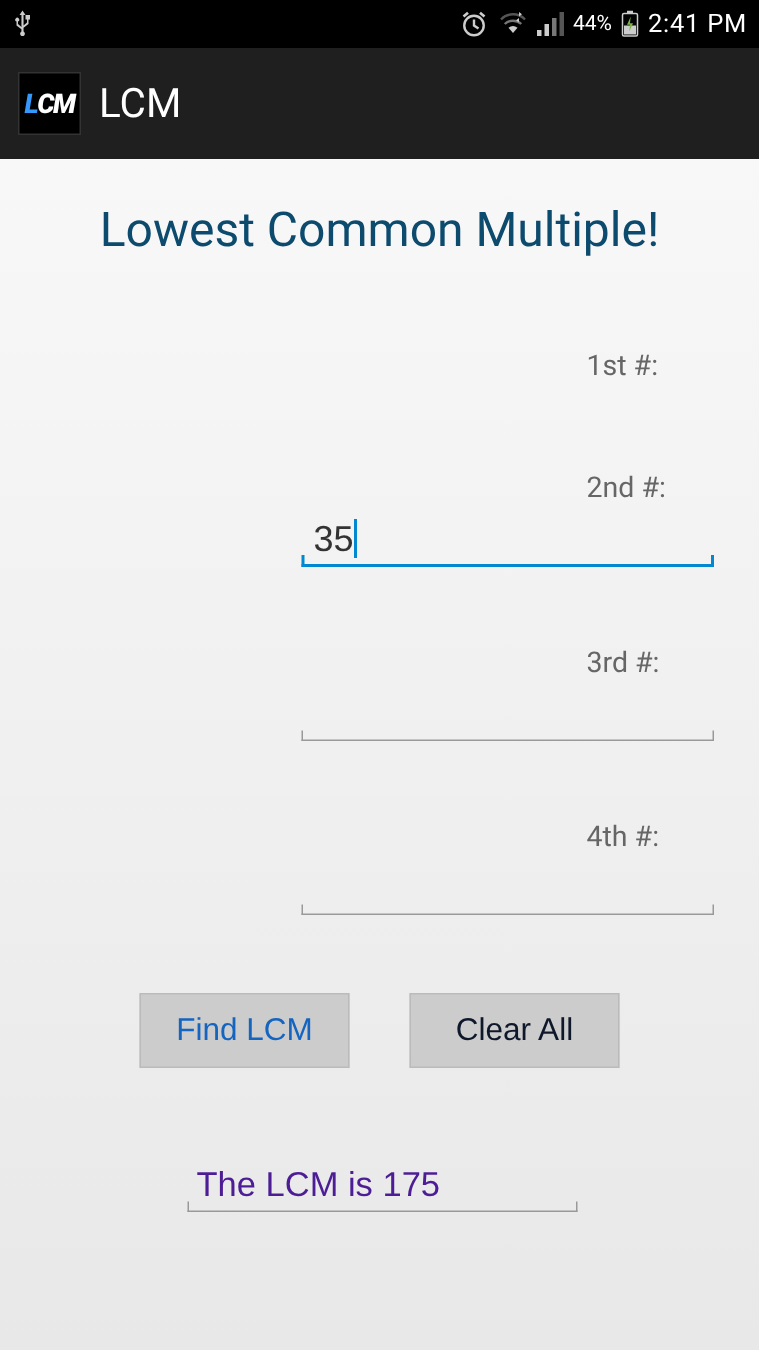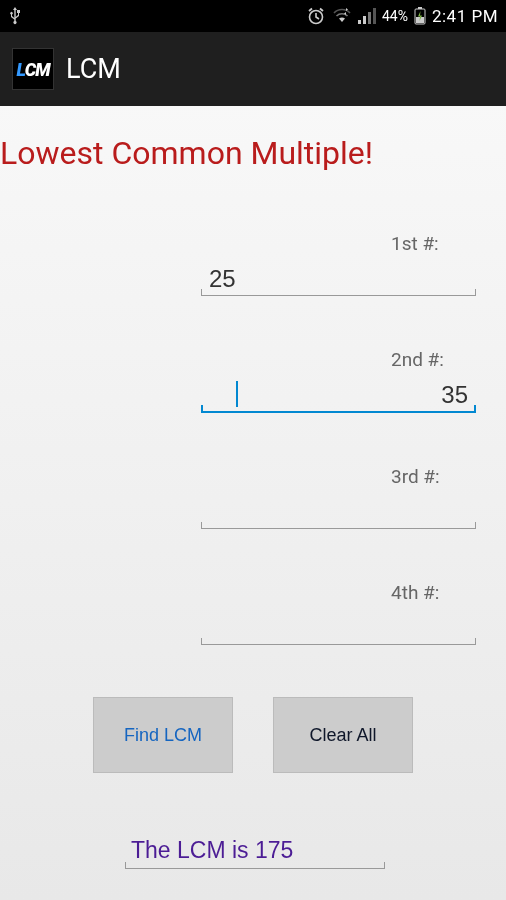--- a/index.html
+++ b/index.html
@@ -42,22 +42,23 @@
       font-weight: 900;
       font-size: 18px;
       font-style: italic;
       letter-spacing: -1px;
     }
     .app-icon .l { color: #3399ff; }
     .app-icon .cm { color: #fff; }
     .app-title { color: #ffffff; font-size: 27px; font-weight: 400; }
     .content { padding: 28px 0 0 0; }
     .page-title {
+      text-align: center;
       font-size: 32px;
-      color: #b91c1c;
+      color: #0c4a6e;
       font-weight: 400;
     }
     .form { margin-top: 60px; padding: 0 30px; }
     .field-row {
       display: flex;
       align-items: flex-end;
       margin-bottom: 52px;
       flex-direction: column;
     }
     .field-label {
@@ -73,21 +74,20 @@
       border-bottom: 1px solid #999;
       background: transparent;
       font-size: 24px;
       color: #333;
       padding: 4px 8px 2px 8px;
       outline: none;
       position: relative;
     }
     .field-input.active {
       border-bottom: 2px solid #0288d1;
-      text-align: right;
     }
     .input-wrap { position: relative; flex: 1; max-width: 275px; }
     .input-wrap.normal::before, .input-wrap.normal::after {
       content: ''; position: absolute; bottom: 0; width: 1px; height: 7px; background: #999;
     }
     .input-wrap.normal::before { left: 0; }
     .input-wrap.normal::after { right: 0; }
     .input-wrap.active::before, .input-wrap.active::after {
       content: ''; position: absolute; bottom: 0; width: 2px; height: 8px; background: #0288d1;
     }
@@ -101,24 +101,24 @@
       top: 4px;
     }
     .buttons {
       display: flex;
       justify-content: center;
       gap: 40px;
       margin-top: 30px;
     }
     .btn {
       width: 140px;
-      height: 76px;
+      height: 50px;
       background: #ccc;
       border: 1px solid #bbb;
-      font-size: 18px;
+      font-size: 21px;
       cursor: pointer;
     }
     .btn.find { color: #1565c0; }
     .btn.clear { color: #0f172a; }
     .result-row {
       margin-top: 60px;
       padding: 0 120px 0 125px;
     }
     .result {
       border: none;
@@ -193,23 +193,20 @@
   </div>
   <div class="app-title">LCM</div>
 </div>
 
 <div class="content">
   <h1 class="page-title">Lowest Common Multiple!</h1>
 
   <div class="form">
     <div class="field-row">
       <div class="field-label">1st #:</div>
-      <div class="input-wrap normal">
-        <input class="field-input" value="25" style="">
-      </div>
     </div>
     <div class="field-row">
       <div class="field-label">2nd #:</div>
       <div class="input-wrap active">
         <input class="field-input active" id="in2" value="35" style="">
         <div class="cursor" id="cursor2" style="left: 35px;"></div>
       </div>
     </div>
     <div class="field-row">
       <div class="field-label">3rd #:</div>

